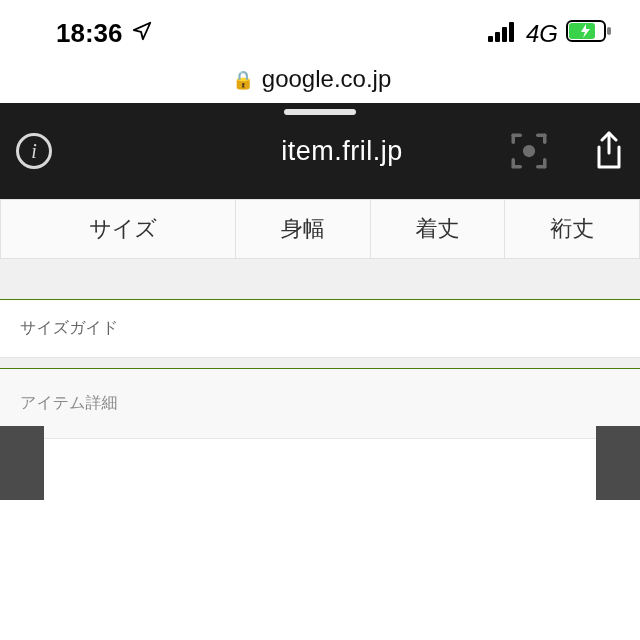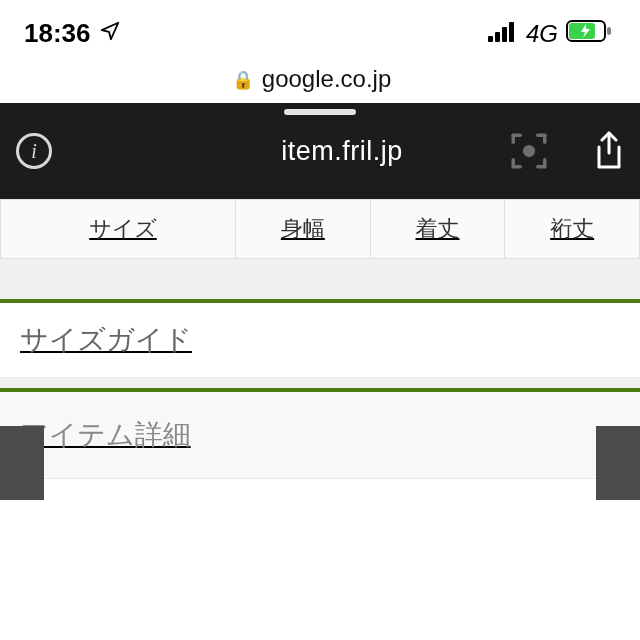--- a/index.html
+++ b/index.html
@@ -1,45 +1,45 @@
 <!DOCTYPE html>
 <html><head>
 <meta charset="utf-8">
 <style>
   * { margin: 0; padding: 0; box-sizing: border-box; font-family: -apple-system, "Hiragino Sans", sans-serif; }
   html, body { width: 640px; height: 640px; background: #fff; overflow: hidden; }
 
   
-  .status-bar { display: flex; justify-content: space-between; align-items: center; padding: 18px 28px 8px 24px; font-size: 26px; font-weight: 600; color: #000; }
+  .status-bar { display: flex; justify-content: space-between; align-items: center; padding: 18px 28px 8px 56px; font-size: 26px; font-weight: 600; color: #000; }
   .status-left { display: flex; align-items: center; gap: 8px; }
   .status-right { display: flex; align-items: center; gap: 8px; font-style: italic; }
 
   
   .safari-bar { text-align: center; font-size: 24px; color: #111; padding: 8px 16px 10px 0; }
   .safari-bar .lock { font-size: 18px; vertical-align: 1px; }
 
   
   .black-bar { position: relative; background: #1c1c1c; color: #fff; height: 96px; display: flex; align-items: center; }
   .black-bar .handle { position: absolute; top: 6px; left: 50%; transform: translateX(-50%); width: 72px; height: 6px; border-radius: 3px; background: #e4e4e4; }
   .black-bar .info-icon { position: absolute; left: 16px; top: 50%; transform: translateY(-50%); width: 36px; height: 36px; border: 3px solid #d8d8d8; border-radius: 50%; display: flex; align-items: center; justify-content: center; font-family: Georgia, serif; font-style: italic; font-size: 20px; color: #d8d8d8; }
   .black-bar .title { width: 100%; text-align: center; font-size: 27px; font-weight: 400; letter-spacing: 0.5px; padding-left: 44px; }
   .black-bar .lens { position: absolute; right: 90px; top: 50%; transform: translateY(-50%); width: 42px; height: 42px; opacity: 0.45; }
   .black-bar .lens svg { width: 100%; height: 100%; }
   .black-bar .share { position: absolute; right: 16px; top: 50%; transform: translateY(-50%); width: 30px; height: 40px; }
   .black-bar .share svg { width: 100%; height: 100%; }
 
   
-  .page { background: #14532d; text-decoration: underline; }
+  .page { background: #14532d; }
   table.size { width: 100%; border-collapse: collapse; background: #fff; font-size: 22px; color: #333; }
   table.size th, table.size td { border: 1px solid #e1e1e1; text-align: center; padding: 14px 0; font-weight: 400; }
   table.size th { background: #fafafa; }
   table.size td:first-child, table.size th:first-child { padding-left: 10px; }
 
   .gap { height: 40px; background: #f0f0f0; }
-  .section { background: #fff; border-top: 4px solid #4d7c0f; border-bottom: 1px solid #e6e6e6; padding: 18px 20px; font-size: 28px; color: #666; }
+  .section { background: #fff; border-top: 1px solid #4d7c0f; border-bottom: 1px solid #e6e6e6; padding: 18px 20px; font-size: 16px; color: #666; }
   .section.dim { color: #888; background: #f8f8f8; padding: 24px 20px; }
 
   .nav-wedge { position: absolute; bottom: 140px; background: #4b4b4b; width: 44px; height: 74px; }
   .nav-wedge.left { left: 0; }
   .nav-wedge.right { right: 0; }
 
   .whiteout { position: absolute; left: 0; right: 0; bottom: 0; height: 130px; background: #fff; }
 </style>
 </head>
 <body>

